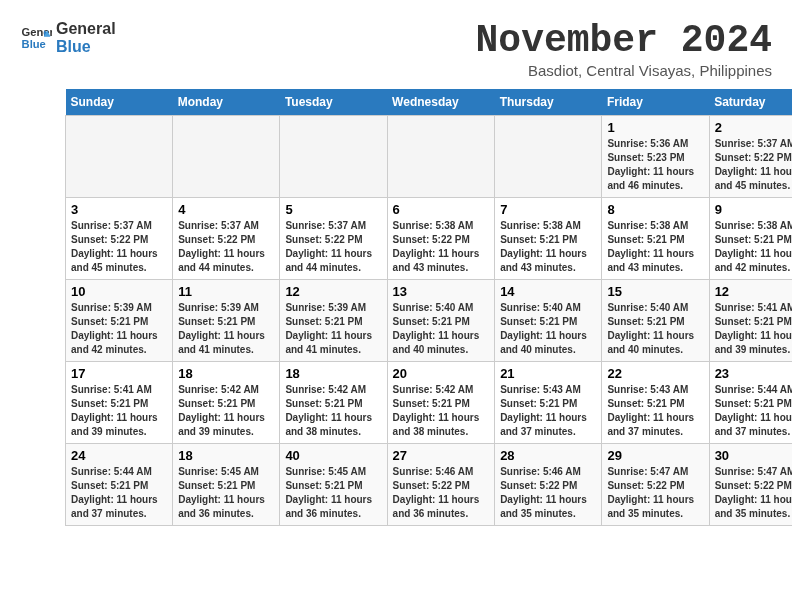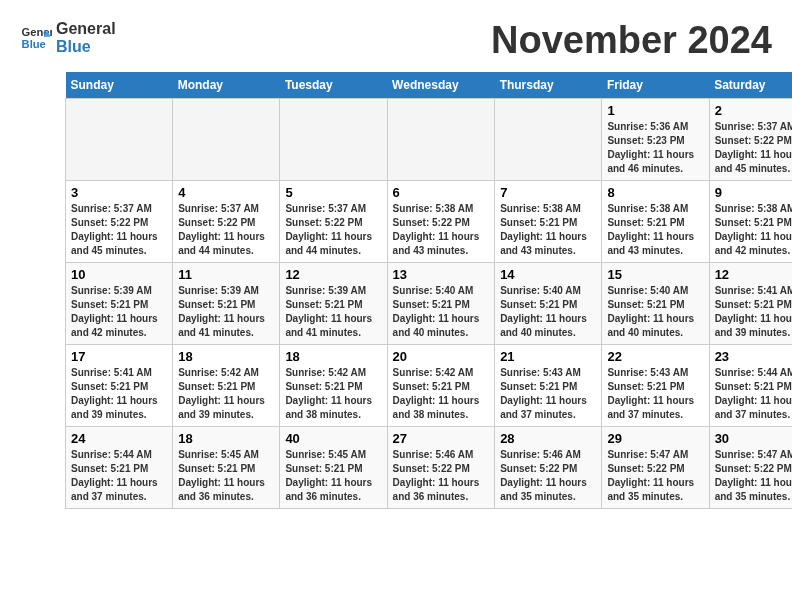--- a/index.html
+++ b/index.html
@@ -26,20 +26,21 @@
       height: 32px;
     }
     .title-area {
       text-align: right;
     }
     .month-title {
       font-size: 38px;
       font-weight: bold;
       color: #333;
       line-height: 1.1;
+      font-family: Liberation Mono, monospace;
     }
     .subtitle {
       font-size: 15px;
       color: #555;
     }
     table {
       width: 100%;
       border-collapse: collapse;
       font-size: 11px;
       margin-left: 45px;
@@ -89,20 +90,21 @@
       <polygon points="30,10 38,18 30,18" fill="#2a7abf"></polygon>
       <polygon points="30,18 38,18 34,10" fill="#4aa0df"></polygon>
     </svg>
     <div>
       <div style="font-size:16px;font-weight:bold;color:#333;">General</div>
       <div style="font-size:16px;font-weight:bold;color:#2a7abf;">Blue</div>
     </div>
   </div>
   <div class="title-area">
     <div class="month-title">November 2024</div>
+    <div class="subtitle">Basdiot, Central Visayas, Philippines</div>
   </div>
 </div>
 
 <table>
   <thead>
     <tr>
     <th>Sunday</th>
         <th>Monday</th>
         <th>Tuesday</th>
         <th>Wednesday</th>

